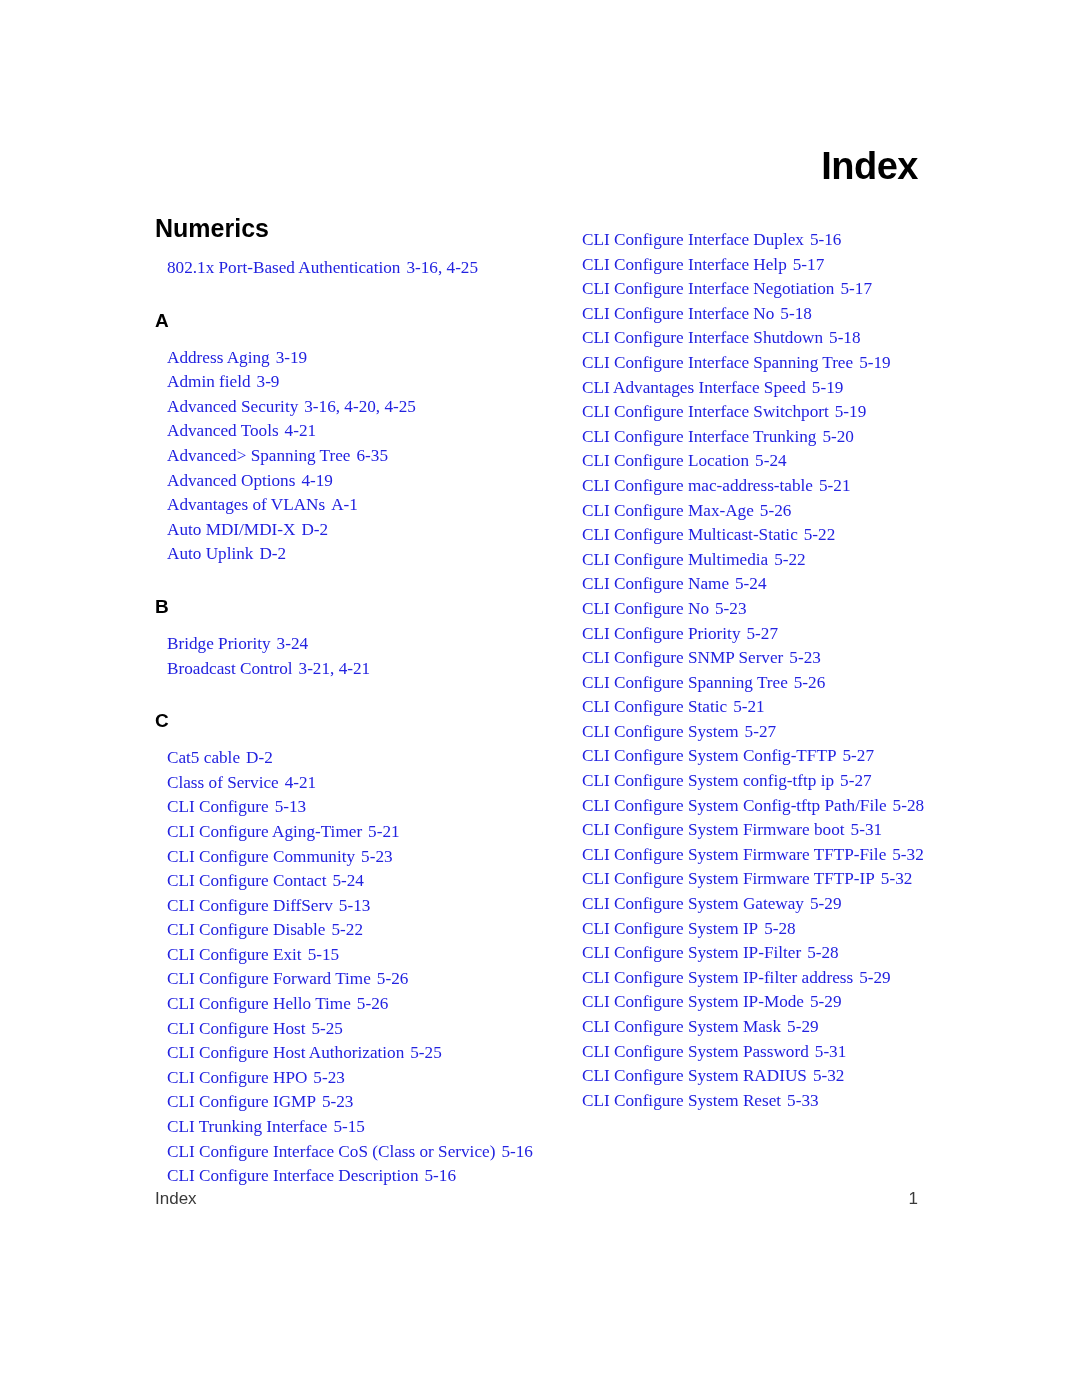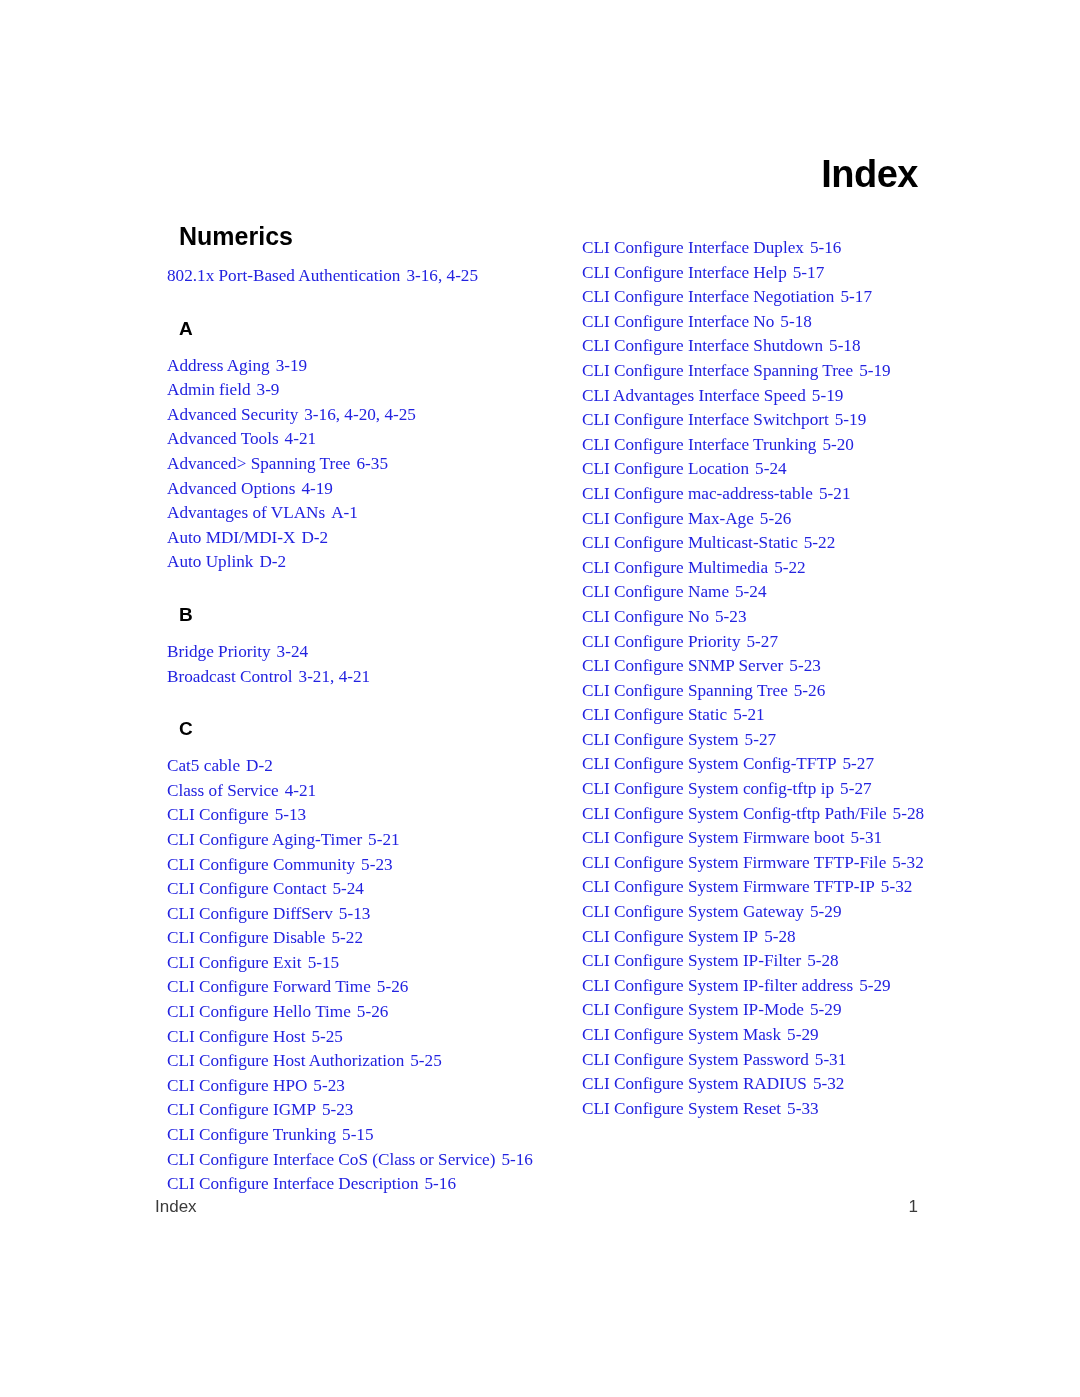--- a/index.html
+++ b/index.html
@@ -10,21 +10,21 @@
   body {
     width: 1080px;
     height: 1397px;
     position: relative;
     font-family: "Liberation Serif", serif;
     overflow: hidden;
   }
 
   .page {
     position: absolute;
-    left: 0; top: 12px;
+    left: 0; top: 4px;
     width: 1080px;
     height: 997px;
     box-sizing: border-box;
   }
 
   
   .page-title {
     position: absolute;
     left: 0;
     top: 142px;
@@ -52,21 +52,20 @@
   }
   .col-left  { left: 155px; }
   .col-right { left: 570px; }
 
   
   .section-heading {
     font-family: "Liberation Sans", sans-serif;
     font-weight: bold;
     color: #000000;
     line-height: 1;
-    margin-left: 24px;
   }
   .section-heading.big {
     font-size: 25px;
     margin-top: 0;
     margin-bottom: 15px;
   }
   .section-heading.letter {
     font-size: 19px;
     margin-top: 30px;
     margin-bottom: 16px;
@@ -152,21 +151,21 @@
             <div class="entry"><span>CLI Configure Contact</span><span class="loc">5-24</span></div>
             <div class="entry"><span>CLI Configure DiffServ</span><span class="loc">5-13</span></div>
             <div class="entry"><span>CLI Configure Disable</span><span class="loc">5-22</span></div>
             <div class="entry"><span>CLI Configure Exit</span><span class="loc">5-15</span></div>
             <div class="entry"><span>CLI Configure Forward Time</span><span class="loc">5-26</span></div>
             <div class="entry"><span>CLI Configure Hello Time</span><span class="loc">5-26</span></div>
             <div class="entry"><span>CLI Configure Host</span><span class="loc">5-25</span></div>
             <div class="entry"><span>CLI Configure Host Authorization</span><span class="loc">5-25</span></div>
             <div class="entry"><span>CLI Configure HPO</span><span class="loc">5-23</span></div>
             <div class="entry"><span>CLI Configure IGMP</span><span class="loc">5-23</span></div>
-            <div class="entry"><span>CLI Configure Trunking</span><span class="loc">5-15</span></div>
+            <div class="entry"><span>CLI Trunking Interface</span><span class="loc">5-15</span></div>
             <div class="entry"><span>CLI Configure Interface CoS (Class or Service)</span><span class="loc">5-16</span></div>
             <div class="entry"><span>CLI Configure Interface Description</span><span class="loc">5-16</span></div>
           </div>
         </div>
       </div>
     <div class="col col-right">
         <div class="section">
           <div class="entries">
             <div class="entry"><span>CLI Configure Interface Duplex</span><span class="loc">5-16</span></div>
             <div class="entry"><span>CLI Configure Interface Help</span><span class="loc">5-17</span></div>

